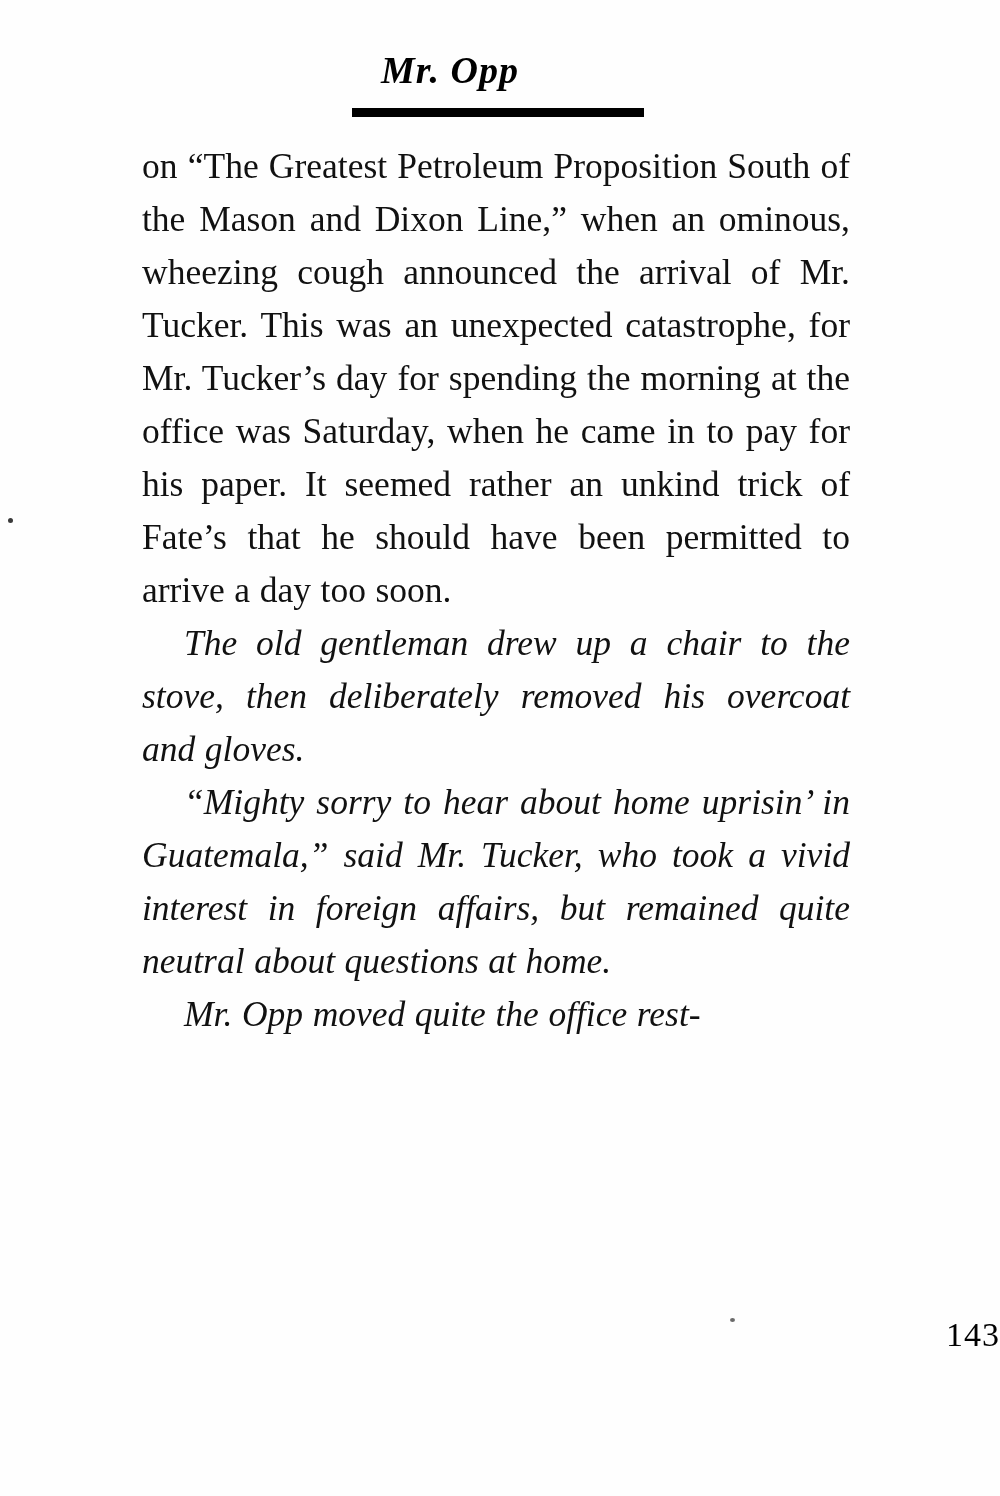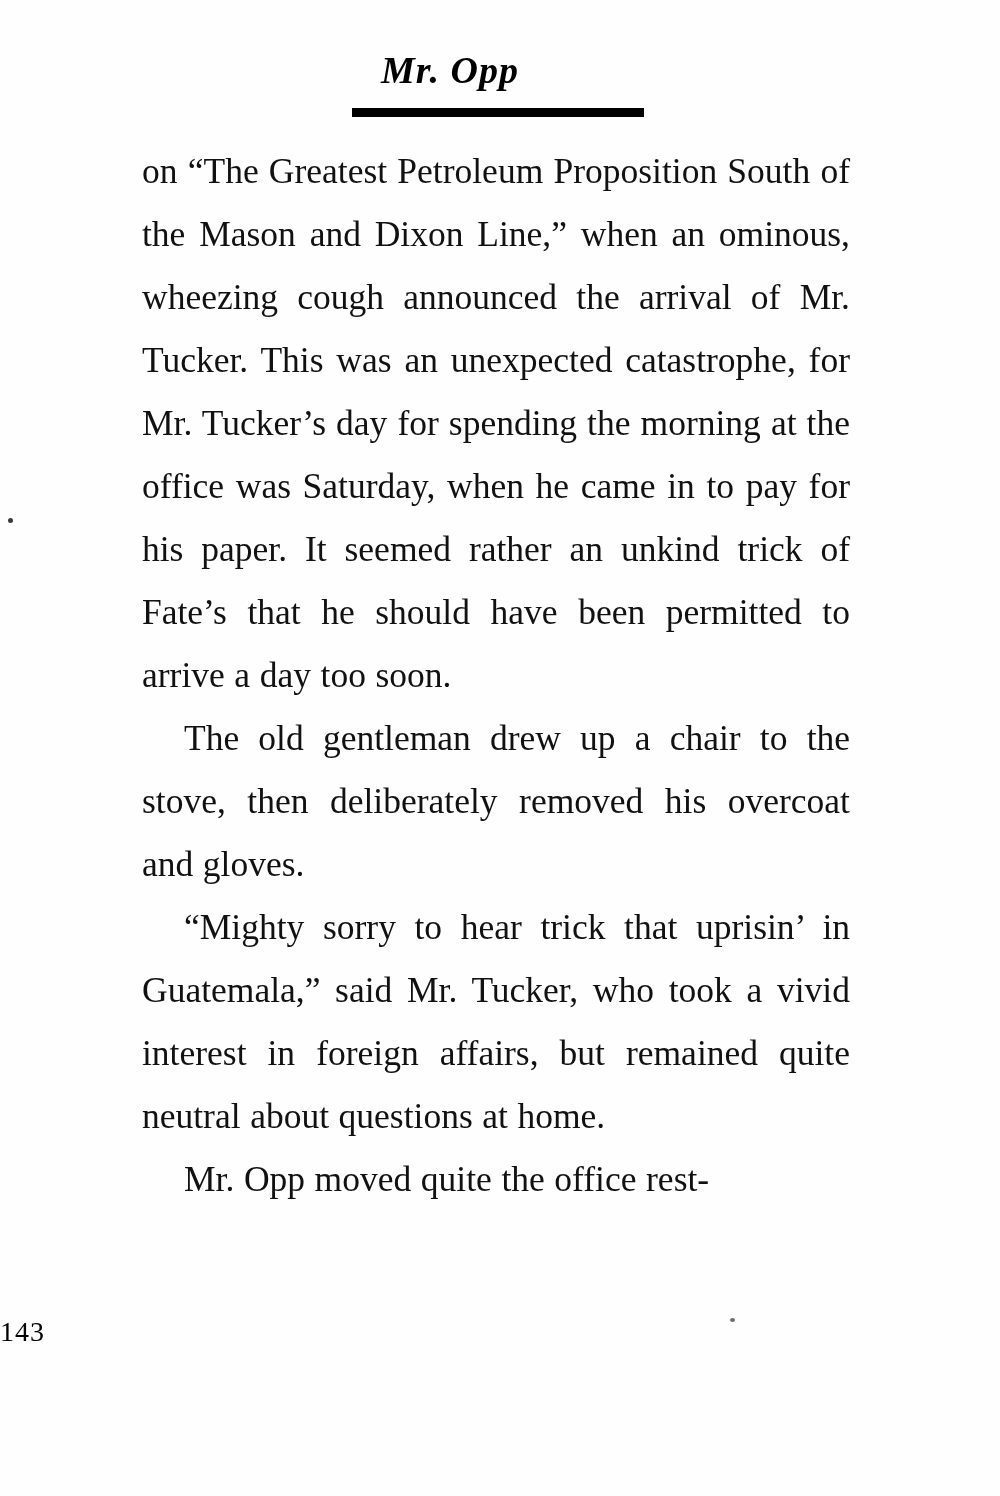--- a/index.html
+++ b/index.html
@@ -59,57 +59,58 @@
     height: 4px;
     background: #6a6a6a;
     border-radius: 50%;
   }
   .body-text {
     position: absolute;
     top: 140px;
     left: 142px;
     width: 708px;
     font-size: 35.5px;
-    line-height: 63px;
+    line-height: 53px;
     text-align: justify;
     text-justify: inter-word;
     color: #111111;
   }
   .body-text p {
     margin: 0;
     text-indent: 0;
     word-spacing: 0.02em;
   }
   .body-text p.indent {
     text-indent: 42px;
+    font-style: italic;
   }
   .folio {
     position: absolute;
     top: 1316px;
     left: 0;
     width: 1000px;
-    text-align: left;
-    font-size: 28px;
+    text-align: right;
+    font-size: 34px;
     letter-spacing: 1px;
   }
 </style>
 </head>
 <body>
 
 <div class="page">
 
   <div class="running-head">Mr. Opp</div>
 
   <div class="head-rule"></div>
 
   <div class="speck-left"></div>
   <div class="speck-right"></div>
 
   <div class="body-text">
     <p>on “The Greatest Petroleum Proposition South of the Mason and Dixon Line,” when an ominous, wheezing cough announced the arrival of Mr. Tucker.  This was an unexpected catastrophe, for Mr. Tucker’s day for spending the morning at the office was Saturday, when he came in to pay for his paper.  It seemed rather an unkind trick of Fate’s that he should have been permitted to arrive a day too soon.</p>
     <p class="indent">The old gentleman drew up a chair to the stove, then deliberately removed his overcoat and gloves.</p>
-    <p class="indent">“Mighty sorry to hear trick that uprisin’ in Guatemala,” said Mr. Tucker, who took a vivid interest in foreign affairs, but remained quite neutral about questions at home.</p>
+    <p class="indent">“Mighty sorry to hear about home uprisin’ in Guatemala,” said Mr. Tucker, who took a vivid interest in foreign affairs, but remained quite neutral about questions at home.</p>
     <p class="indent">Mr. Opp moved quite the office rest-</p>
   </div>
 
   <div class="folio">143</div>
 
 </div>
 
 </body></html>

